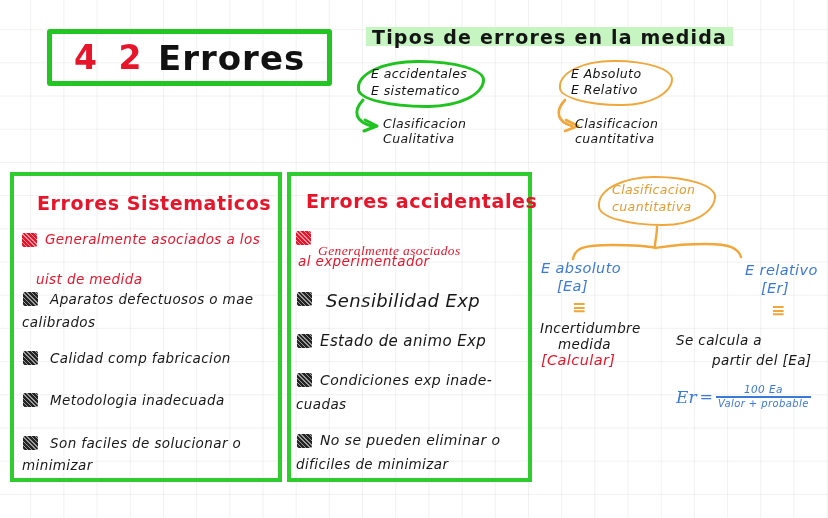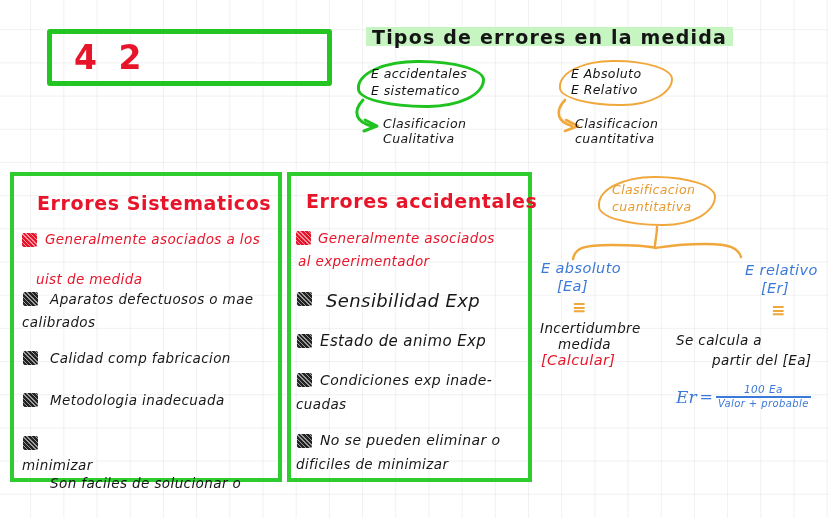--- a/index.html
+++ b/index.html
@@ -209,20 +209,21 @@
   .frac-bar { width: 100%; height: 1.6px; background: #3b79d8; }
   .frac-den { font-size: 10px; padding: 1px 2px 0 2px; }
 </style>
 </head>
 <body>
 
 <div id="canvas">
 
   <div class="abs" id="title-box"></div>
   <div class="abs" id="title-num">4 2</div>
+  <div class="abs" id="title-word">Errores</div>
 
   <div class="abs hand-b" id="top-heading">Tipos de errores en la medida</div>
 
   <div class="abs cloud green" id="cloud-green"></div>
   <div class="abs hand" id="cloud-green-l1">E  accidentales</div>
   <div class="abs hand" id="cloud-green-l2">E  sistematico</div>
 
   <svg class="abs cloud-arrow" width="828" height="518" style="pointer-events:none;">
     <path d="M 363 100 C 352 112, 356 122, 372 126" stroke="#1fc21f" stroke-width="3" fill="none" stroke-linecap="round"></path>
     <path d="M 365 120 L 377 126 L 364 131" stroke="#1fc21f" stroke-width="3" fill="none" stroke-linecap="round" stroke-linejoin="round"></path>
@@ -259,30 +260,30 @@
     <span class="li-text black hand" style="left:50px; top:350px;">Calidad   comp   fabricacion</span>
   </div>
 
   <div class="li">
     <span class="bullet black" style="left:23px; top:393px;"></span>
     <span class="li-text black hand" style="left:50px; top:392px;">Metodologia    inadecuada</span>
   </div>
 
   <div class="li">
     <span class="bullet black" style="left:23px; top:436px;"></span>
-    <span class="li-text black hand" style="left:50px; top:435px;margin-top:40px;">Son  faciles  de  solucionar o</span>
+    <span class="li-text black hand" style="left:50px; top:435px;">Son  faciles  de  solucionar o</span>
     <span class="li-cont black hand" style="left:22px; top:457px;">minimizar</span>
   </div>
 
   <div class="abs main-box" id="box-right"></div>
   <div class="abs" id="box-right-title"><span class="box-title">Errores accidentales</span></div>
 
   <div class="li">
     <span class="bullet red" style="left:296px; top:231px;"></span>
-    <span class="li-text red hand" style="left:318px; top:230px;">Generalmente   asociados</span>
+    <span class="li-text red hand" style="left:318px; top:243px;font-family:Liberation Serif, serif;">Generalmente   asociados</span>
     <span class="li-cont red hand" style="left:298px; top:253px;">al  experimentador</span>
   </div>
 
   <div class="li">
     <span class="bullet black" style="left:297px; top:292px;"></span>
     <span class="li-text black hand" style="left:326px; top:290px; font-size:18px;">Sensibilidad  Exp</span>
   </div>
 
   <div class="li">
     <span class="bullet black" style="left:297px; top:334px;"></span>

